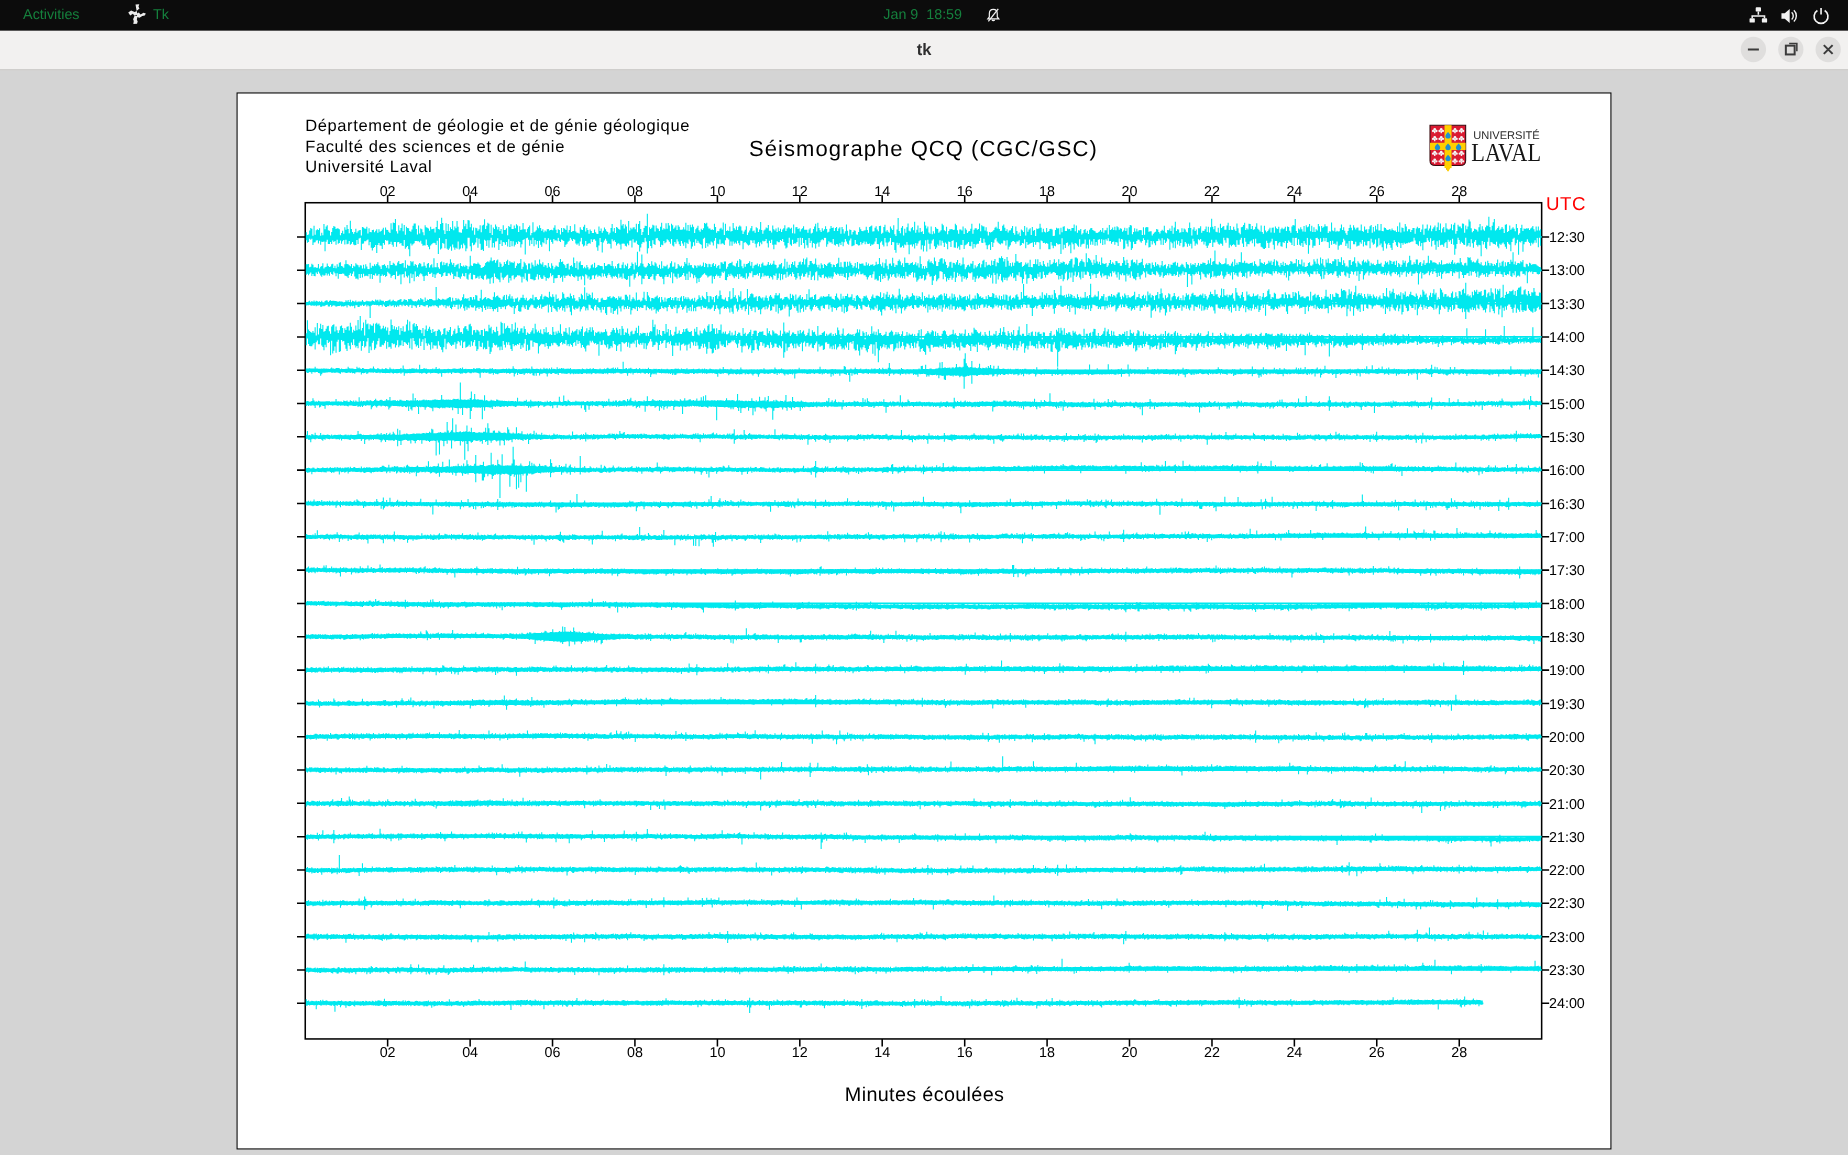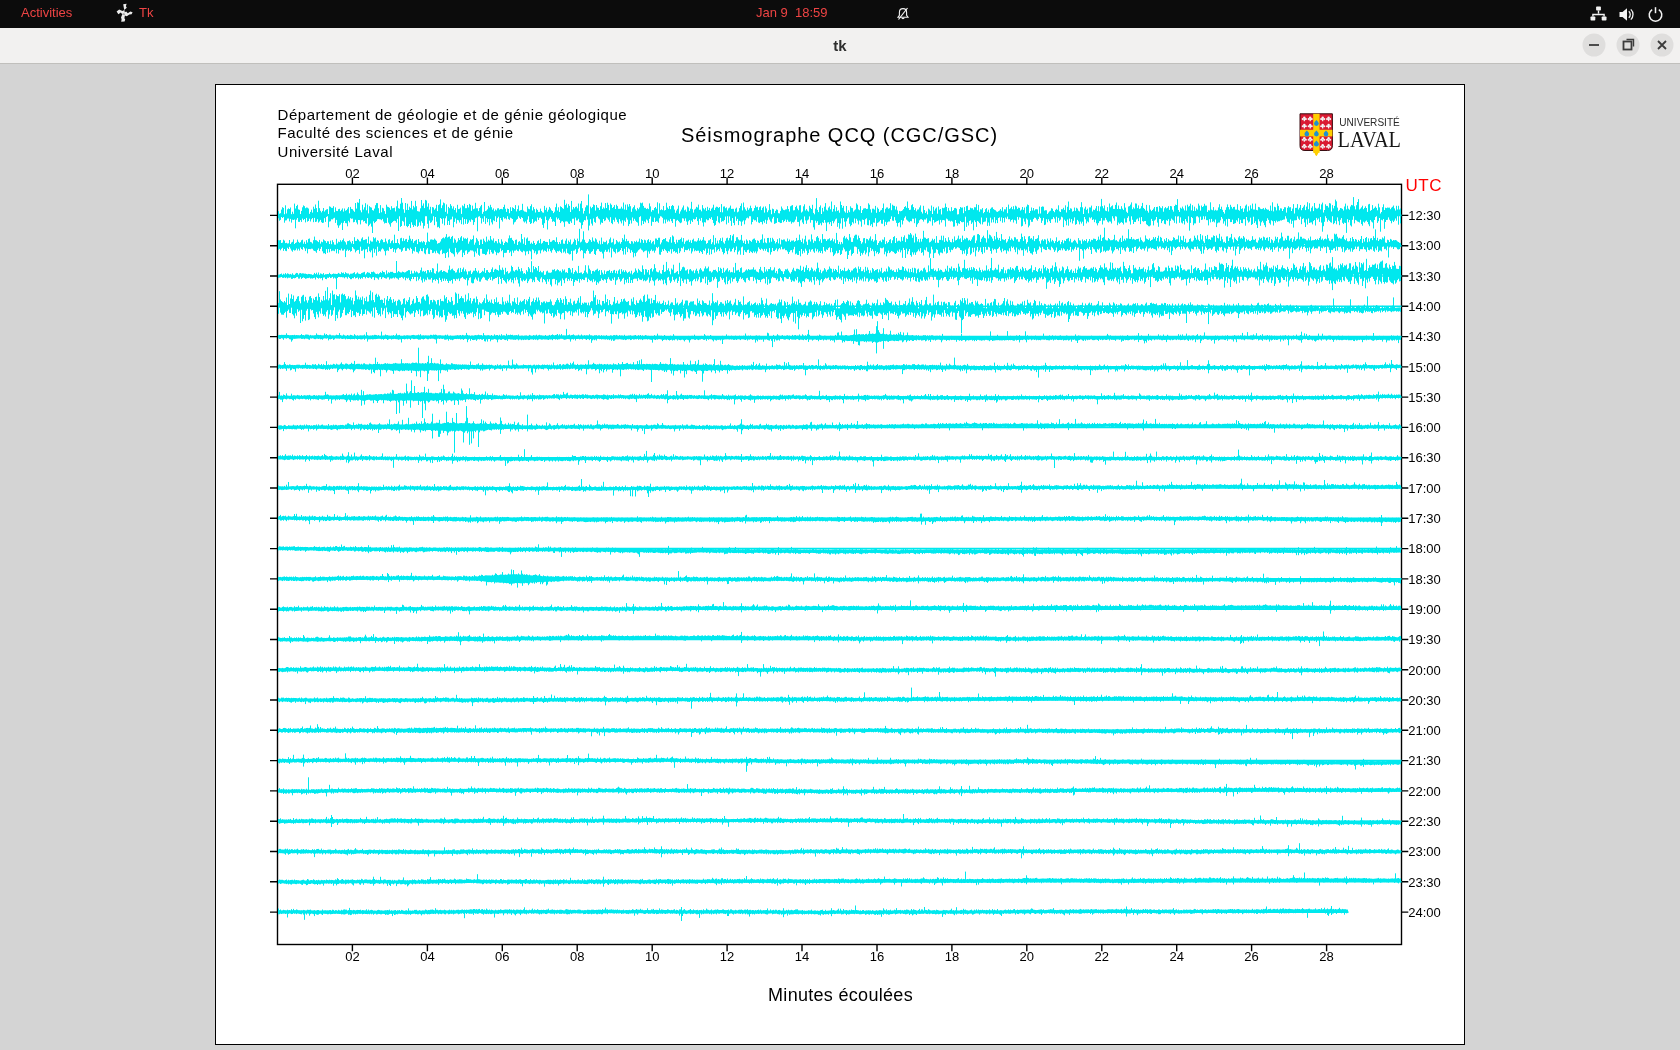--- a/index.html
+++ b/index.html
@@ -1,31 +1,31 @@
 <!DOCTYPE html>
 <html><head><meta charset="utf-8"><style>
 html,body{margin:0;padding:0;width:1680px;height:1050px;overflow:hidden;background:#d4d4d4;font-family:"Liberation Sans",sans-serif}
 .abs{position:absolute}
-#topbar{left:0;top:0;width:1680px;height:28px;background:#0c0c0c;color:#ef4444;font-size:13px}
+#topbar{left:0;top:0;width:1680px;height:28px;background:#0c0c0c;color:#15803d;font-size:13px}
 #titlebar{left:0;top:28px;width:1680px;height:35px;background:#f2f1f0;border-bottom:1px solid #c0bfbc}
 #win{left:215px;top:84px;width:1247.5px;height:958.5px;background:#fff;border:1.5px solid #000}
 svg{position:absolute;left:0;top:0}
 </style></head><body>
 <div class="abs" id="topbar">
  <span class="abs" style="left:21px;top:5px">Activities</span>
  <svg width="20" height="20" style="left:115px;top:3px" viewBox="0 0 20 20">
       <g fill="#ececec">
         <path d="M8.2 1.2 l3.4 -0.4 -0.7 2.4 0.9 1.6 -2.6 2.2 z"></path>
         <path d="M1.6 8.4 l2.6 -1.8 3.2 1.4 2 -1 0.6 3.4 -3 0.6 -1.2 -1.4 -2.4 1.6 z"></path>
         <path d="M9.2 9.6 l2 -1.2 1.6 1.8 2.6 -1.6 2.2 0.6 -1 2 -2.2 0.4 -2.6 1.6 -2.2 -0.8 z"></path>
         <path d="M7.4 11 l2.6 0.8 -0.6 3.4 0.8 1.2 -0.6 2.2 -3.4 0.2 0.4 -2.6 -0.6 -1.6 z"></path>
       </g>
     </svg>
  <span class="abs" style="left:139px;top:5px">Tk</span>
- <span class="abs" style="left:756px;top:5px">Jan 9&nbsp;&nbsp;18:59</span>
+ <span class="abs" style="left:803px;top:5px">Jan 9&nbsp;&nbsp;18:59</span>
  <svg width="14" height="14" style="left:896px;top:7px" viewBox="0 0 14 14">
       <g stroke="#f2f2f2" stroke-width="1.1" fill="none">
         <path d="M7 1.6 c-2.4 0 -3.6 1.8 -3.6 3.8 v3 l-1.4 1.8 h10 l-1.4 -1.8 v-3 c0 -2 -1.2 -3.8 -3.6 -3.8z"></path>
         <path d="M5.8 10.9 a1.3 1.3 0 0 0 2.4 0" fill="#f2f2f2"></path>
         <path d="M11.5 1 L2.5 12.5" stroke-width="1.2"></path>
       </g>
     </svg>
  <svg width="17" height="17" style="left:1590px;top:6px" viewBox="0 0 17 17">
       <g fill="#f2f2f2">
         <rect x="6.1" y="0.5" width="4.8" height="4" rx="0.8"></rect>

